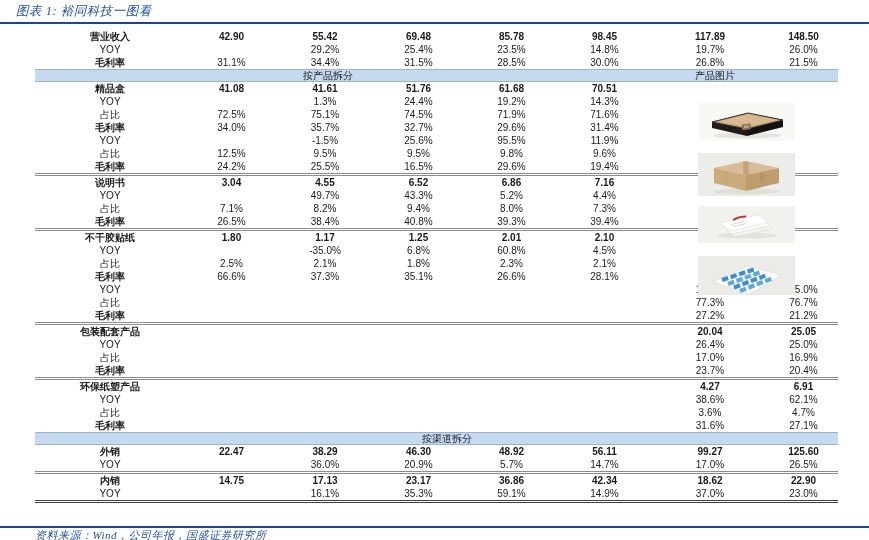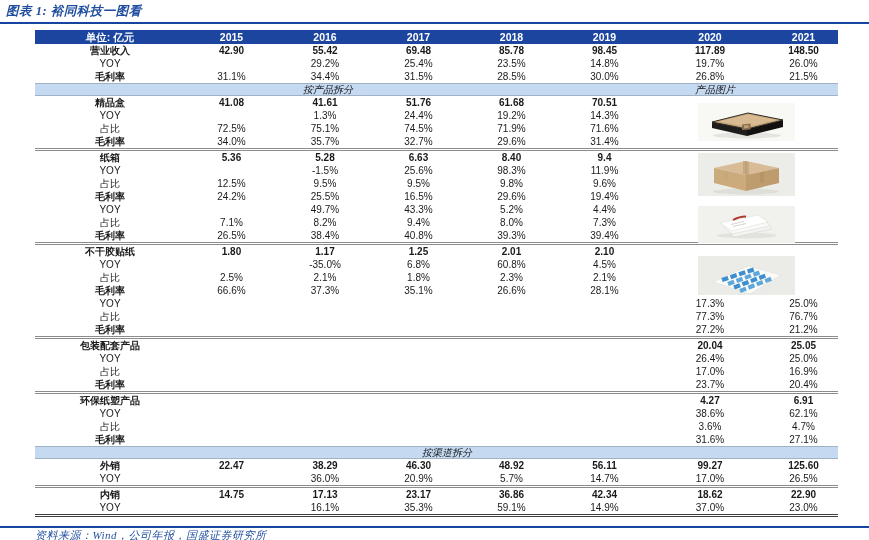--- a/index.html
+++ b/index.html
@@ -11,39 +11,39 @@
     --table_end:#3F3F3F;
   }
   *{box-sizing:border-box;}
   html,body{margin:0;padding:0;}
   body{
     width:869px;height:540px;position:relative;background:#fff;
     font-family:"Liberation Sans","DejaVu Sans",sans-serif;
   }
   .page{position:absolute;inset:0;overflow:hidden;background:#fff;}
   .fig-title{
-    position:absolute;left:6px;top:3px;font-size:12.5px;font-weight:bold;font-style:italic;
+    position:absolute;left:16px;top:3px;font-size:12.5px;font-weight:normal;font-style:italic;
     color:var(--title_blue);font-family:"Liberation Serif","DejaVu Serif",serif;letter-spacing:.5px;
   }
   .title-rule{position:absolute;left:0;top:22px;width:869px;height:2px;background:var(--accent_blue);}
   table.grid{
     position:absolute;left:35px;top:30px;width:803px;
     border-collapse:collapse;table-layout:fixed;
   }
   table.grid td{
     padding:0;margin:0;height:13px;line-height:13px;font-size:10px;
     text-align:center;color:#1a1a1a;white-space:nowrap;overflow:hidden;
   }
   tr.hdr td{
     background:var(--header_bg);color:#fff;font-weight:bold;height:14px;line-height:14px;font-size:10.5px;
   }
   td.b{font-weight:bold;}
   tr.band td{
     background:var(--band_bg);height:12px;line-height:12px;position:relative;
-    border-top:1px solid #9FB2C6;border-bottom:1px solid #9FB2C6;font-style:italic;
+    border-top:1px solid #9FB2C6;border-bottom:1px solid #9FB2C6;
   }
   tr.band span{position:absolute;top:0;font-size:10px;line-height:12px;color:#15151a;}
   tr.sep td{border-top:3px double var(--separator_gray);}
   tr.tbl-end td{border-bottom:3px double var(--table_end);}
   .src-rule{position:absolute;left:0;top:526px;width:869px;height:2px;background:var(--accent_blue);}
   .source-note{
     position:absolute;left:35px;top:528px;font-size:11px;font-style:italic;color:var(--title_blue);
     font-family:"Liberation Serif","DejaVu Serif",serif;letter-spacing:.5px;
   }
   .photo{position:absolute;left:698px;width:97px;}
@@ -66,30 +66,20 @@
       <col style="width:150px">
         <col style="width:93px">
         <col style="width:94px">
         <col style="width:93px">
       <col style="width:93px">
         <col style="width:93px">
         <col style="width:118px">
         <col style="width:69px">
     </colgroup>
     <tbody id="tbody">
-        <tr class="hdr">
-          <td class="b">单位: 亿元</td>
-          <td class="b">2015</td>
-          <td class="b">2016</td>
-          <td class="b">2017</td>
-          <td class="b">2018</td>
-          <td class="b">2019</td>
-          <td class="b">2020</td>
-          <td class="b">2021</td>
-        </tr>
         <tr>
           <td class="b">营业收入</td>
           <td class="b">42.90</td>
           <td class="b">55.42</td>
           <td class="b">69.48</td>
           <td class="b">85.78</td>
           <td class="b">98.45</td>
           <td class="b">117.89</td>
           <td class="b">148.50</td>
         </tr>
@@ -152,36 +142,26 @@
         <tr>
           <td class="b">毛利率</td>
           <td>34.0%</td>
           <td>35.7%</td>
           <td>32.7%</td>
           <td>29.6%</td>
           <td>31.4%</td>
           <td></td>
           <td></td>
         </tr>
-        <tr class="sep">
-          <td class="b">纸箱</td>
-          <td class="b">5.36</td>
-          <td class="b">5.28</td>
-          <td class="b">6.63</td>
-          <td class="b">8.40</td>
-          <td class="b">9.4</td>
-          <td class="b"></td>
-          <td class="b"></td>
-        </tr>
         <tr>
           <td>YOY</td>
           <td></td>
           <td>-1.5%</td>
           <td>25.6%</td>
-          <td>98.3%</td>
+          <td>95.5%</td>
           <td>11.9%</td>
           <td></td>
           <td></td>
         </tr>
         <tr>
           <td>占比</td>
           <td>12.5%</td>
           <td>9.5%</td>
           <td>9.5%</td>
           <td>9.8%</td>
@@ -191,20 +171,30 @@
         </tr>
         <tr>
           <td class="b">毛利率</td>
           <td>24.2%</td>
           <td>25.5%</td>
           <td>16.5%</td>
           <td>29.6%</td>
           <td>19.4%</td>
           <td></td>
           <td></td>
+        </tr>
+        <tr class="sep">
+          <td class="b">说明书</td>
+          <td class="b">3.04</td>
+          <td class="b">4.55</td>
+          <td class="b">6.52</td>
+          <td class="b">6.86</td>
+          <td class="b">7.16</td>
+          <td class="b"></td>
+          <td class="b"></td>
         </tr>
         <tr>
           <td>YOY</td>
           <td></td>
           <td>49.7%</td>
           <td>43.3%</td>
           <td>5.2%</td>
           <td>4.4%</td>
           <td></td>
           <td></td>

